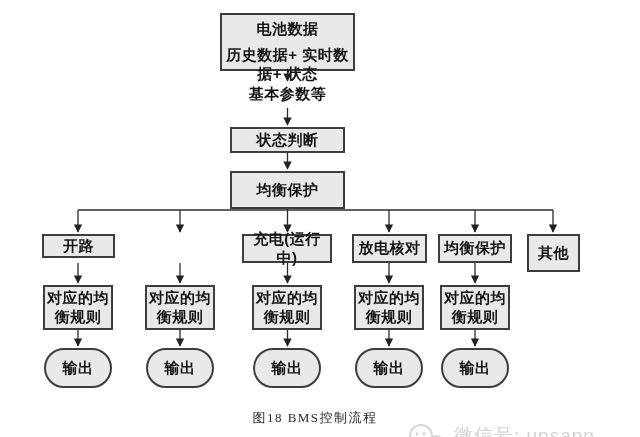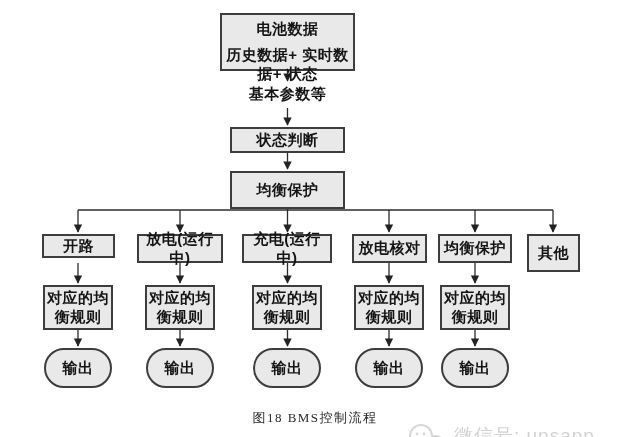--- a/index.html
+++ b/index.html
@@ -73,21 +73,20 @@
   <div class="node source-box" style="left:220px;top:13px;width:135px;height:58px;">
     <span class="l1">电池数据</span>
     <span class="l2">历史数据+ 实时数据+ 状态</span>
     <span class="l3">基本参数等</span>
   </div>
 
   <div class="node" style="left:230px;top:127px;width:115px;height:26px;">状态判断</div>
   <div class="node" style="left:230px;top:171px;width:115px;height:38px;">均衡保护</div>
 
   <div class="node" style="left:42px;top:234px;width:73px;height:24px;">开路</div>
-  <div class="node" style="left:137px;top:234px;width:86px;height:29px;">放电(运行中)</div>
   <div class="node" style="left:242px;top:234px;width:90px;height:29px;">充电(运行中)</div>
   <div class="node" style="left:352px;top:234px;width:75px;height:29px;">放电核对</div>
   <div class="node" style="left:438px;top:234px;width:74px;height:29px;">均衡保护</div>
   <div class="node" style="left:527px;top:234px;width:53px;height:38px;">其他</div>
 
   <div class="node" style="left:43px;top:285px;width:70px;height:45px;">对应的均衡规则</div>
   <div class="node" style="left:145px;top:285px;width:70px;height:45px;">对应的均衡规则</div>
   <div class="node" style="left:252px;top:285px;width:70px;height:45px;">对应的均衡规则</div>
   <div class="node" style="left:354px;top:285px;width:70px;height:45px;">对应的均衡规则</div>
   <div class="node" style="left:440px;top:285px;width:70px;height:45px;">对应的均衡规则</div>

